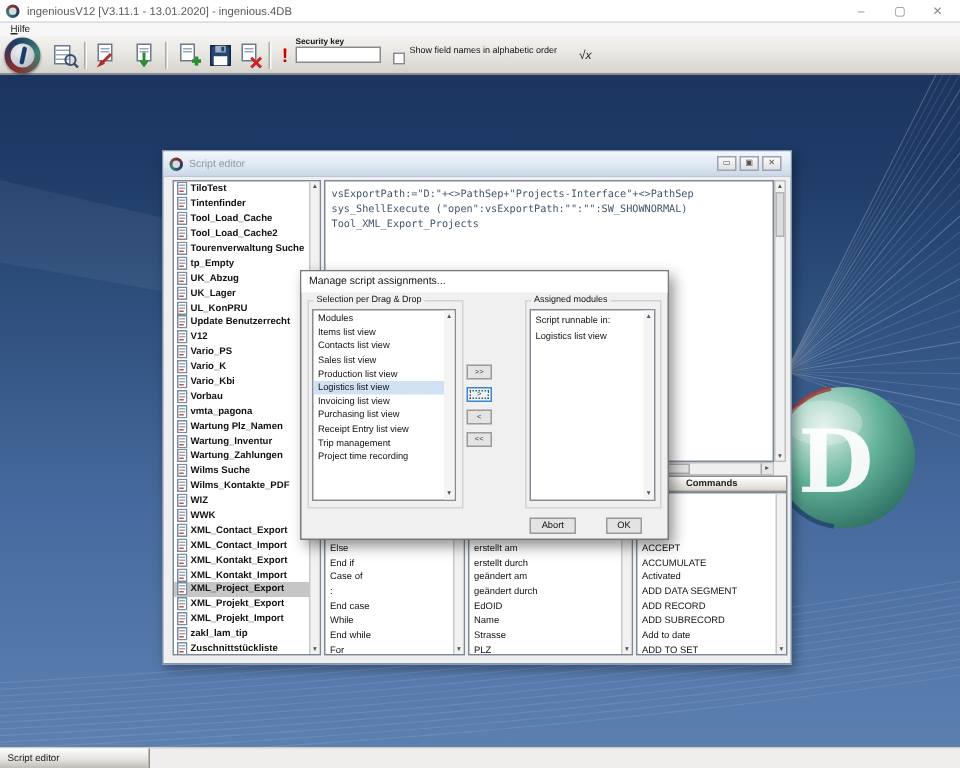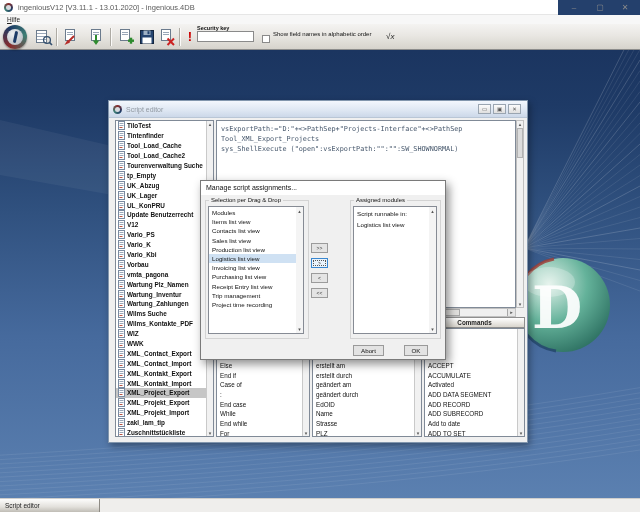--- a/index.html
+++ b/index.html
@@ -2,21 +2,21 @@
 <html><head>
 <meta charset="utf-8">
 <style>
   html,body{margin:0;padding:0;background:#333;}
   *{box-sizing:border-box;cursor:default;}
   .screen{position:relative;width:640px;height:512px;overflow:hidden;
     font-family:"Liberation Sans",sans-serif;color:#222;background:#24406c;}
   .abs{position:absolute;}
 
   
-  .app-titlebar{left:0;top:0;width:558px;height:15px;background:#fff;border-bottom:1px solid #e6e6e6;z-index:8;}
+  .app-titlebar{left:0;top:0;width:640px;height:15px;background:#fff;border-bottom:1px solid #e6e6e6;z-index:8;}
   .app-icon{left:4px;top:3px;width:9px;height:9px;border-radius:50%;
     background:conic-gradient(#8a2c2c,#1c3a66,#3e7f74,#8a2c2c);}
   .app-icon::after{content:"";position:absolute;left:2px;top:2px;right:2px;bottom:2px;border-radius:50%;background:#d7dbe0;}
   .app-title{left:18px;top:0;height:15px;line-height:15px;font-size:7.5px;color:#5a5a5a;white-space:nowrap;}
   .winctl{top:0;height:15px;width:24px;text-align:center;line-height:15px;font-size:8px;color:#8a8a8a;z-index:9;}
   .winctl.min{left:562px;} .winctl.max{left:588px;} .winctl.cls{left:613px;}
 
   
   .menubar{left:0;top:15px;width:640px;height:9px;background:#f7f7f7;z-index:8;}
   .menu-item{left:7px;top:0;height:9px;line-height:9px;font-size:6.5px;color:#222;}
@@ -638,22 +638,22 @@
       <div class="sb-v">
         <div class="sb-arrow" style="top:0">▴</div>
         <div class="sb-thumb" style="top:190px;height:45px"></div>
         <div class="sb-arrow" style="bottom:0">▾</div>
       </div>
     </div>
 
     <div class="abs codearea">
 
         <div class="code-line">vsExportPath:="D:"+&lt;&gt;PathSep+"Projects-Interface"+&lt;&gt;PathSep</div>
+        <div class="code-line">sys_ShellExecute ("open":vsExportPath:"":"":SW_SHOWNORMAL)</div>
         <div class="code-line">Tool_XML_Export_Projects</div>
-        <div class="code-line">sys_ShellExecute ("open":vsExportPath:"":"":SW_SHOWNORMAL)</div>
       </div>
     <div class="abs vsb">
       <div class="sb-arrow" style="top:0">▴</div>
       <div class="sb-thumb" style="top:7px;height:30px"></div>
       <div class="sb-arrow" style="bottom:0">▾</div>
     </div>
     <div class="abs hsb">
       <div class="thumb"></div>
       <div class="arr">▸</div>
     </div>

